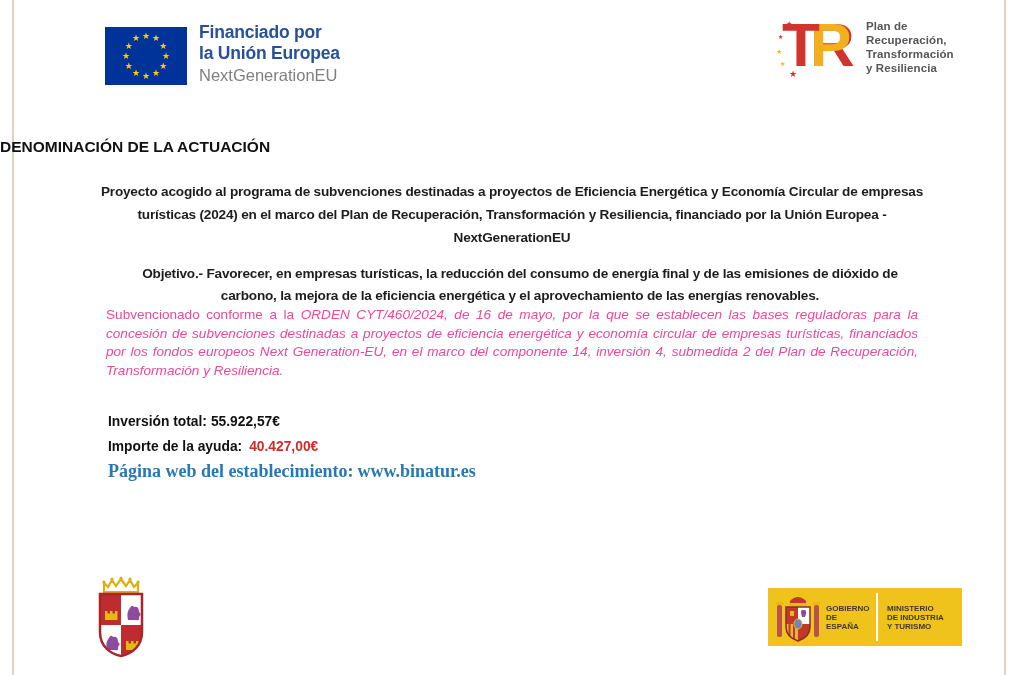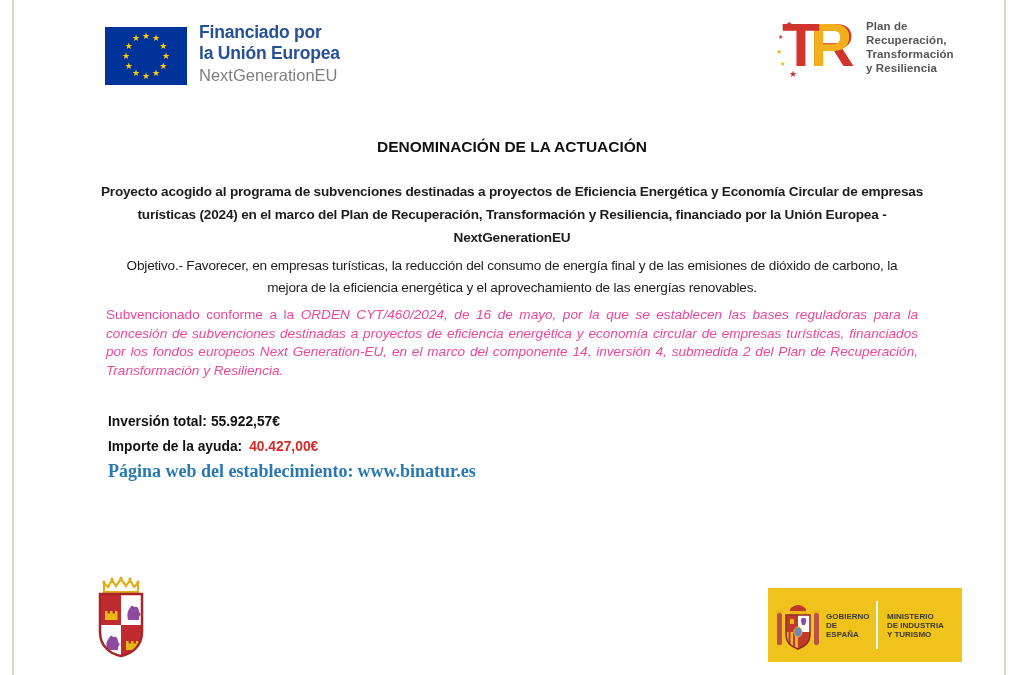--- a/index.html
+++ b/index.html
@@ -25,45 +25,45 @@
   .prtr-mark{position:relative;width:86px;height:74px;flex:0 0 auto;}
   .prtr-letter{position:absolute;top:0;font-size:62px;line-height:70px;font-weight:bold;font-family:"Liberation Sans",sans-serif;}
   .prtr-r{left:34px;color:var(--prtr_red,#d0342c);}
   .prtr-p{left:34px;color:var(--prtr_yellow,#f2b01e);}
   .prtr-t{left:6px;color:var(--prtr_red,#d0342c);}
   .prtr-star{position:absolute;line-height:1;}
   .prtr-text{padding-top:9px;margin-left:4px;}
   .prtr-text div{font-size:11.5px;font-weight:bold;line-height:14px;color:var(--prtr_text_gray,#55565a);letter-spacing:0.1px;}
 
   
-  .title{position:absolute;top:138px;left:0;width:100%;text-align:center;font-size:15.5px;font-weight:bold;color:#111;}
+  .title{position:absolute;top:138px;left:0;width:100%;text-align:left;font-size:15.5px;font-weight:bold;color:#111;}
   .p1{position:absolute;top:180px;left:97px;width:830px;margin:0;text-align:center;
       font-size:13.6px;font-weight:bold;line-height:23px;letter-spacing:-0.2px;color:#1d1d1d;}
-  .p2{position:absolute;top:255px;left:105px;width:814px;margin:0;text-align:center;
-      font-size:13.6px;font-weight:normal;line-height:22px;letter-spacing:-0.2px;color:#1d1d1d;}
+  .p2{position:absolute;top:255px;left:105px;width:814px;margin:8px;text-align:center;
+      font-size:13.6px;font-weight:bold;line-height:22px;letter-spacing:-0.2px;color:#1d1d1d;}
   .p3{position:absolute;top:306px;left:106px;width:812px;margin:0;text-align:justify;
       font-size:13.6px;line-height:18.5px;color:#ec4899;}
   .p3 .ital{font-style:italic;}
 
   
   .details{position:absolute;left:108px;top:414px;}
   .detail-line{font-size:13.8px;font-weight:bold;line-height:16px;margin-bottom:9px;color:#111;}
   .red-value{color:var(--highlight_red,#d22b27);margin-left:7px;}
   .black-value{margin-left:4px;}
   .web-line{font-size:18px;font-weight:bold;line-height:15px;color:var(--web_blue,#2878b4);font-family:Liberation Serif, serif;}
   .web-line .black-value{color:var(--web_blue,#2878b4);}
 
   
   .junta{position:absolute;left:95px;top:576px;display:flex;}
   .junta-text{margin-left:8px;padding-top:10px;}
   .junta-name{font-size:20px;font-weight:bold;line-height:19px;color:#1c1c1c;letter-spacing:-0.2px;}
   .junta-dept{width:170px;text-align:center;font-size:13.2px;font-weight:bold;line-height:14px;color:#2a2a2a;margin-top:4px;}
 
   
-  .gov-box{position:absolute;left:768px;top:588px;width:194px;height:74px;
+  .gov-box{position:absolute;left:768px;top:588px;width:194px;height:58px;
            background:var(--gov_box_yellow,#f0c31c);display:flex;align-items:center;}
   .gov-arms{margin-left:7px;flex:0 0 auto;}
   .gov-name{margin-left:5px;width:44px;}
   .gov-name div{font-size:8px;font-weight:bold;line-height:9px;color:#3c3a30;}
   .gov-divider{width:2px;height:48px;background:#fff;margin:0 9px 0 6px;flex:0 0 auto;}
   .gov-ministry div{font-size:8px;font-weight:bold;line-height:9px;color:#3c3a30;}
 </style>
 </head>
 <body>
 

